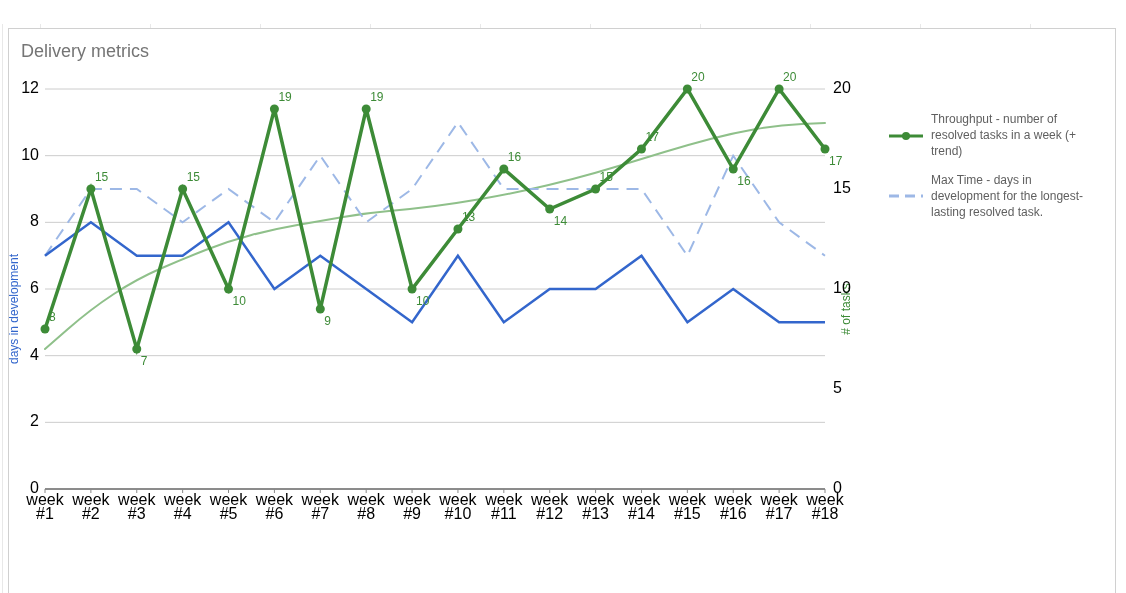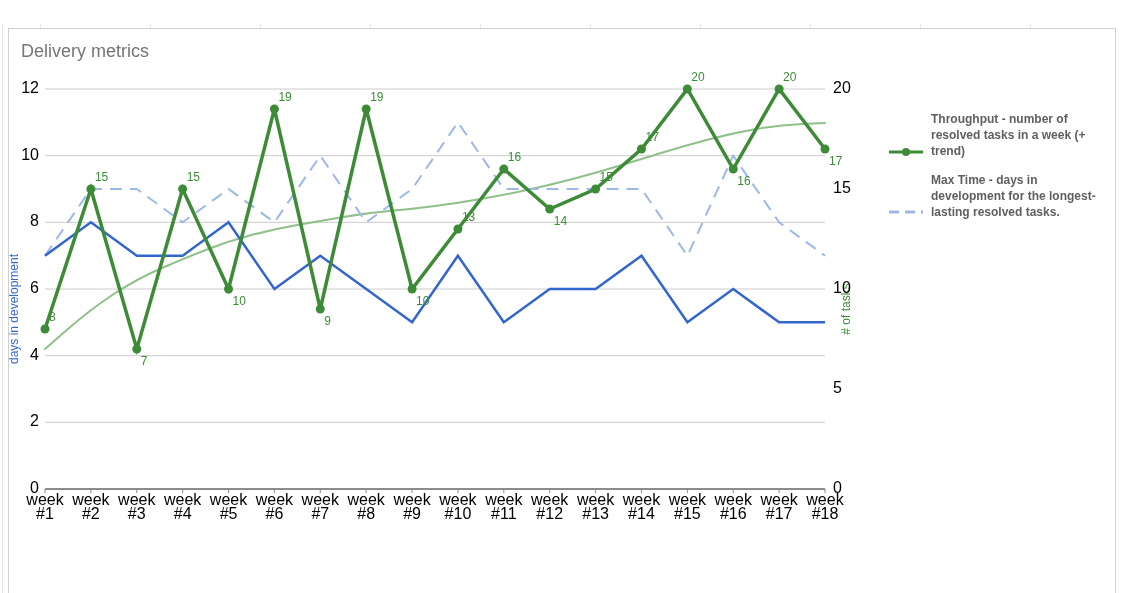--- a/index.html
+++ b/index.html
@@ -63,23 +63,22 @@
   .legend {
     position: absolute;
     left: 880px;
     top: 82px;
     width: 210px;
     font-size: 12px;
     color: #5f5f5f;
   }
   .legend-row {
     display: flex;
-    align-items: flex-end;
+    align-items: center;
     margin-bottom: 12px;
-    font-weight: bold;
   }
   .legend-swatch {
     width: 34px;
     height: 16px;
     flex: 0 0 34px;
     margin-right: 8px;
     margin-top: 1px;
   }
   .legend-text {
     line-height: 1.35;
@@ -264,18 +263,18 @@
             </svg>
         </span>
         <span class="legend-text">Throughput - number of resolved tasks in a week (+ trend)</span>
       </div>
       <div class="legend-row">
         <span class="legend-swatch">
           <svg width="34" height="16">
               <line x1="0" y1="8" x2="34" y2="8" stroke="#9db8e6" stroke-width="3" stroke-dasharray="10,6"></line>
             </svg>
         </span>
-        <span class="legend-text">Max Time - days in development for the longest-lasting resolved tasks.</span>
+        <span class="legend-text">Max Time - days in development for the longest-lasting resolved task.</span>
       </div>
     </div>
 
   </div>
 </div>
 
 </body></html>

